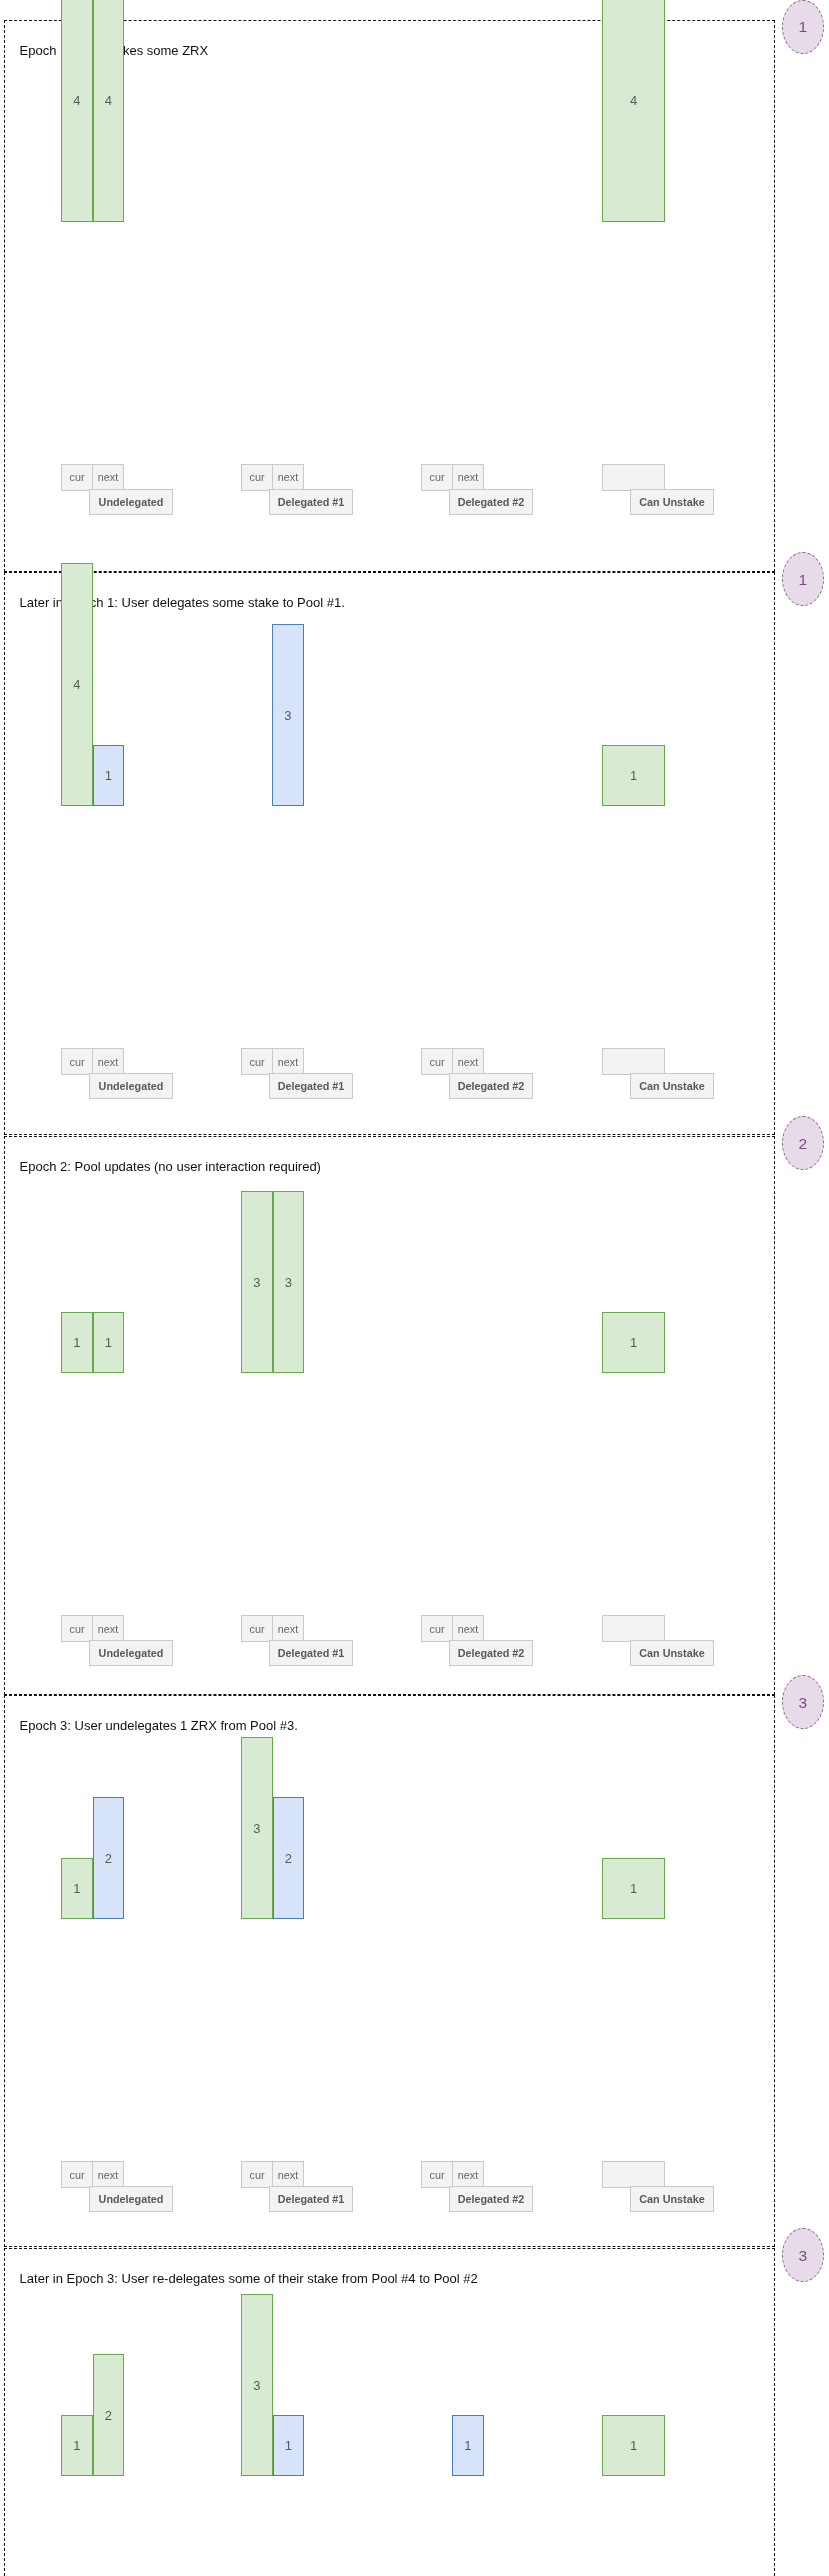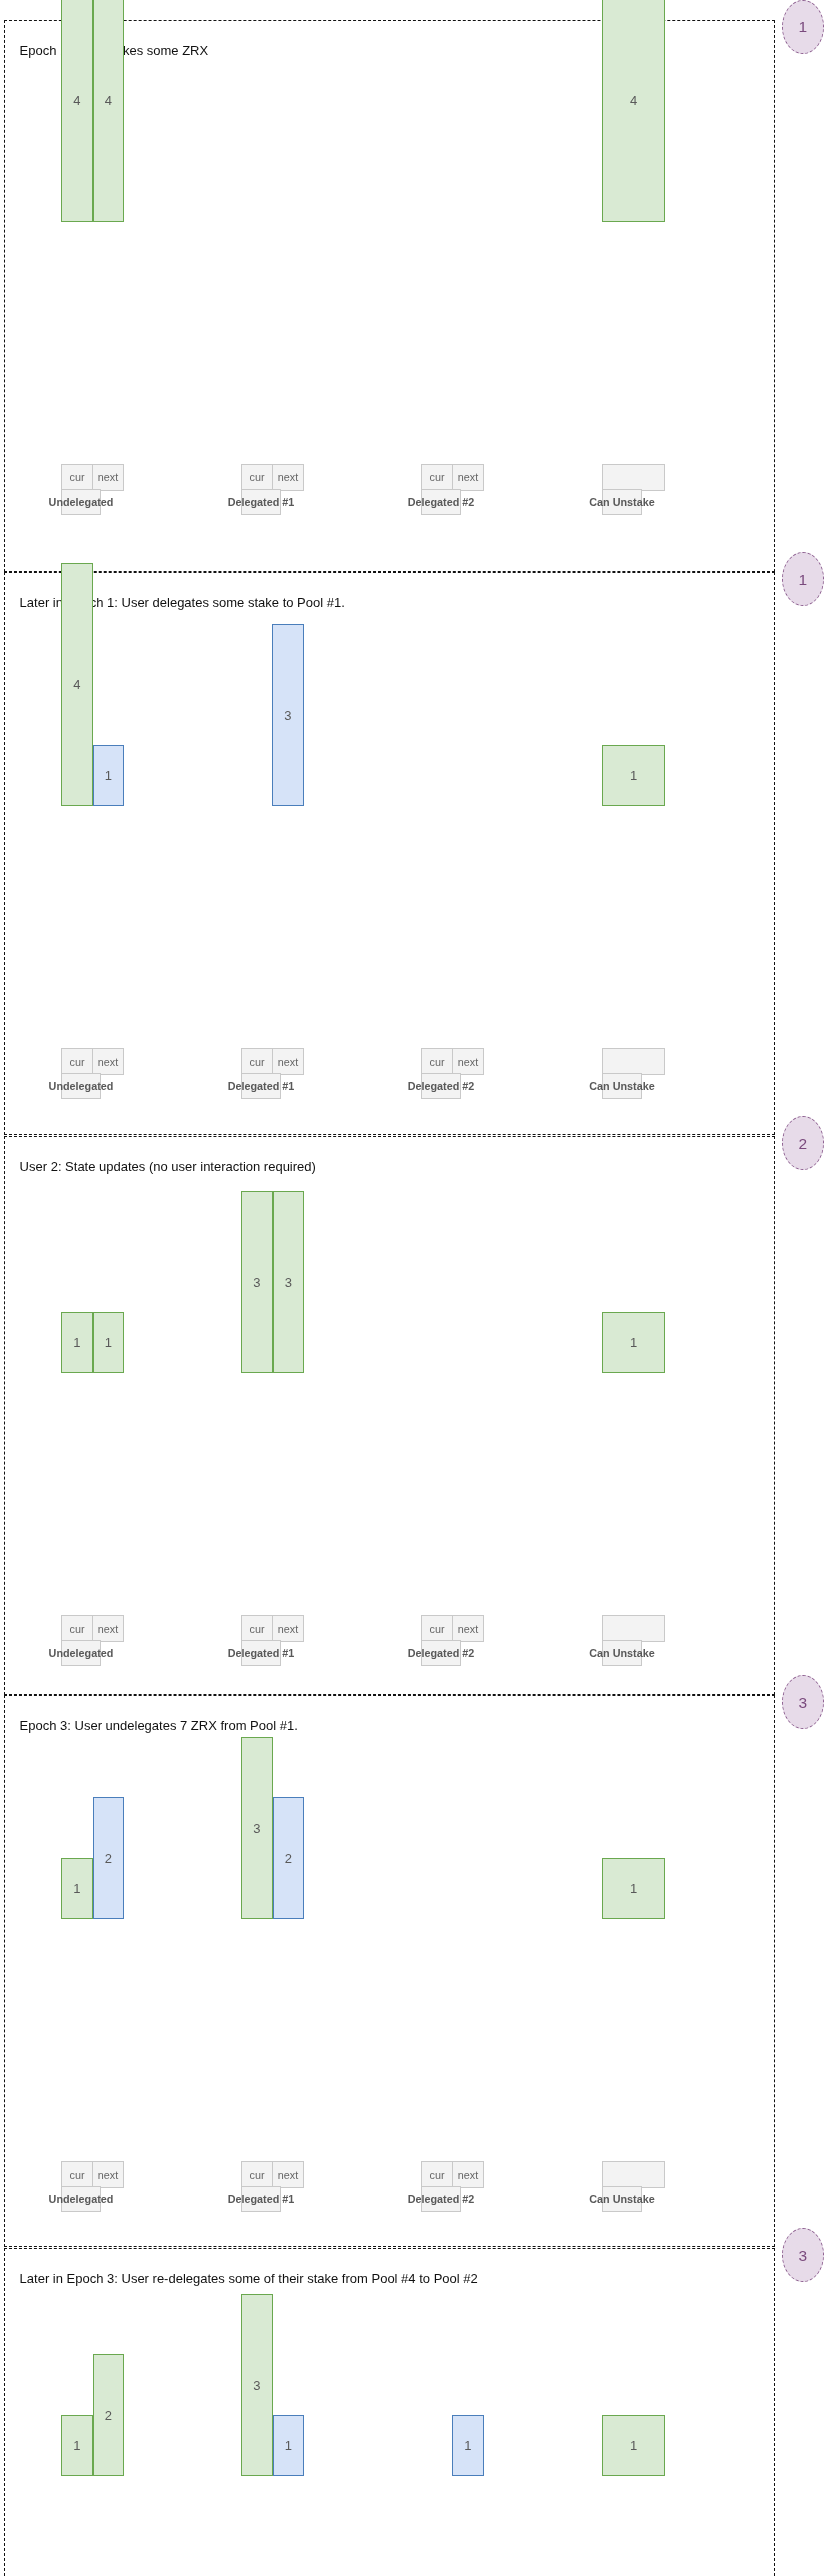--- a/index.html
+++ b/index.html
@@ -108,33 +108,34 @@
     font-size:10.8px;
     color:#666;
     box-sizing:border-box;
     margin-right:-1px;
   }
   .grp-head .cell:last-child{margin-right:0;}
   .grp-head.blank .cell{color:transparent;}
 
   .grp-name{
     position:relative;
-    width:40px;
+    width:84px;
     height:26px;
     border:1px solid #c9c9c9;
     background:#f3f3f3;
     box-sizing:border-box;
     display:flex;
     align-items:center;
     justify-content:center;
     font-size:10.8px;
     font-weight:bold;
     color:#595959;
     margin-top:-1px;
     white-space:nowrap;
+    margin-left:28px;
   }
 </style>
 </head>
 <body>
 
 <div id="root" style="height: 3866px; position: relative;">
     <div class="panel" style="position: absolute; left: 0px; top: 19.6px; width: 830px; height: 552px;">
       <div class="panel-box"></div>
       <div class="panel-title">Epoch 1: User stakes some ZRX</div>
       <div class="epoch-badge">
@@ -255,21 +256,21 @@
           </div>
         </div>
         <div class="grp-head blank" style="position: absolute; top: 242px; left: 0px;">
           <div class="cell"></div>
         </div>
         <div class="grp-name" style="position: absolute; top: 268px; left: 0px;">Can Unstake</div>
       </div>
     </div>
     <div class="panel" style="position: absolute; left: 0px; top: 1136px; width: 830px; height: 559px;">
       <div class="panel-box"></div>
-      <div class="panel-title">User 2: State updates (no user interaction required)</div>
+      <div class="panel-title">Epoch 2: Pool updates (no user interaction required)</div>
       <div class="epoch-badge">
         <span>2</span>
       </div>
       <div class="group" style="position: absolute; left: 61px; top: 237px;">
         <div class="bars">
           <div class="bar green" style="height: 61px;">
             <span>1</span>
           </div>
           <div class="bar green" style="height: 61px;">
             <span>1</span>
@@ -318,21 +319,21 @@
           </div>
         </div>
         <div class="grp-head blank" style="position: absolute; top: 242px; left: 0px;">
           <div class="cell"></div>
         </div>
         <div class="grp-name" style="position: absolute; top: 268px; left: 0px;">Can Unstake</div>
       </div>
     </div>
     <div class="panel" style="position: absolute; left: 0px; top: 1695px; width: 830px; height: 552px;">
       <div class="panel-box"></div>
-      <div class="panel-title">Epoch 3: User undelegates 7 ZRX from Pool #1.</div>
+      <div class="panel-title">Epoch 3: User undelegates 1 ZRX from Pool #3.</div>
       <div class="epoch-badge">
         <span>3</span>
       </div>
       <div class="group" style="position: absolute; left: 61px; top: 224px;">
         <div class="bars">
           <div class="bar green" style="height: 61px;">
             <span>1</span>
           </div>
           <div class="bar blue" style="height: 122px;">
             <span>2</span>

